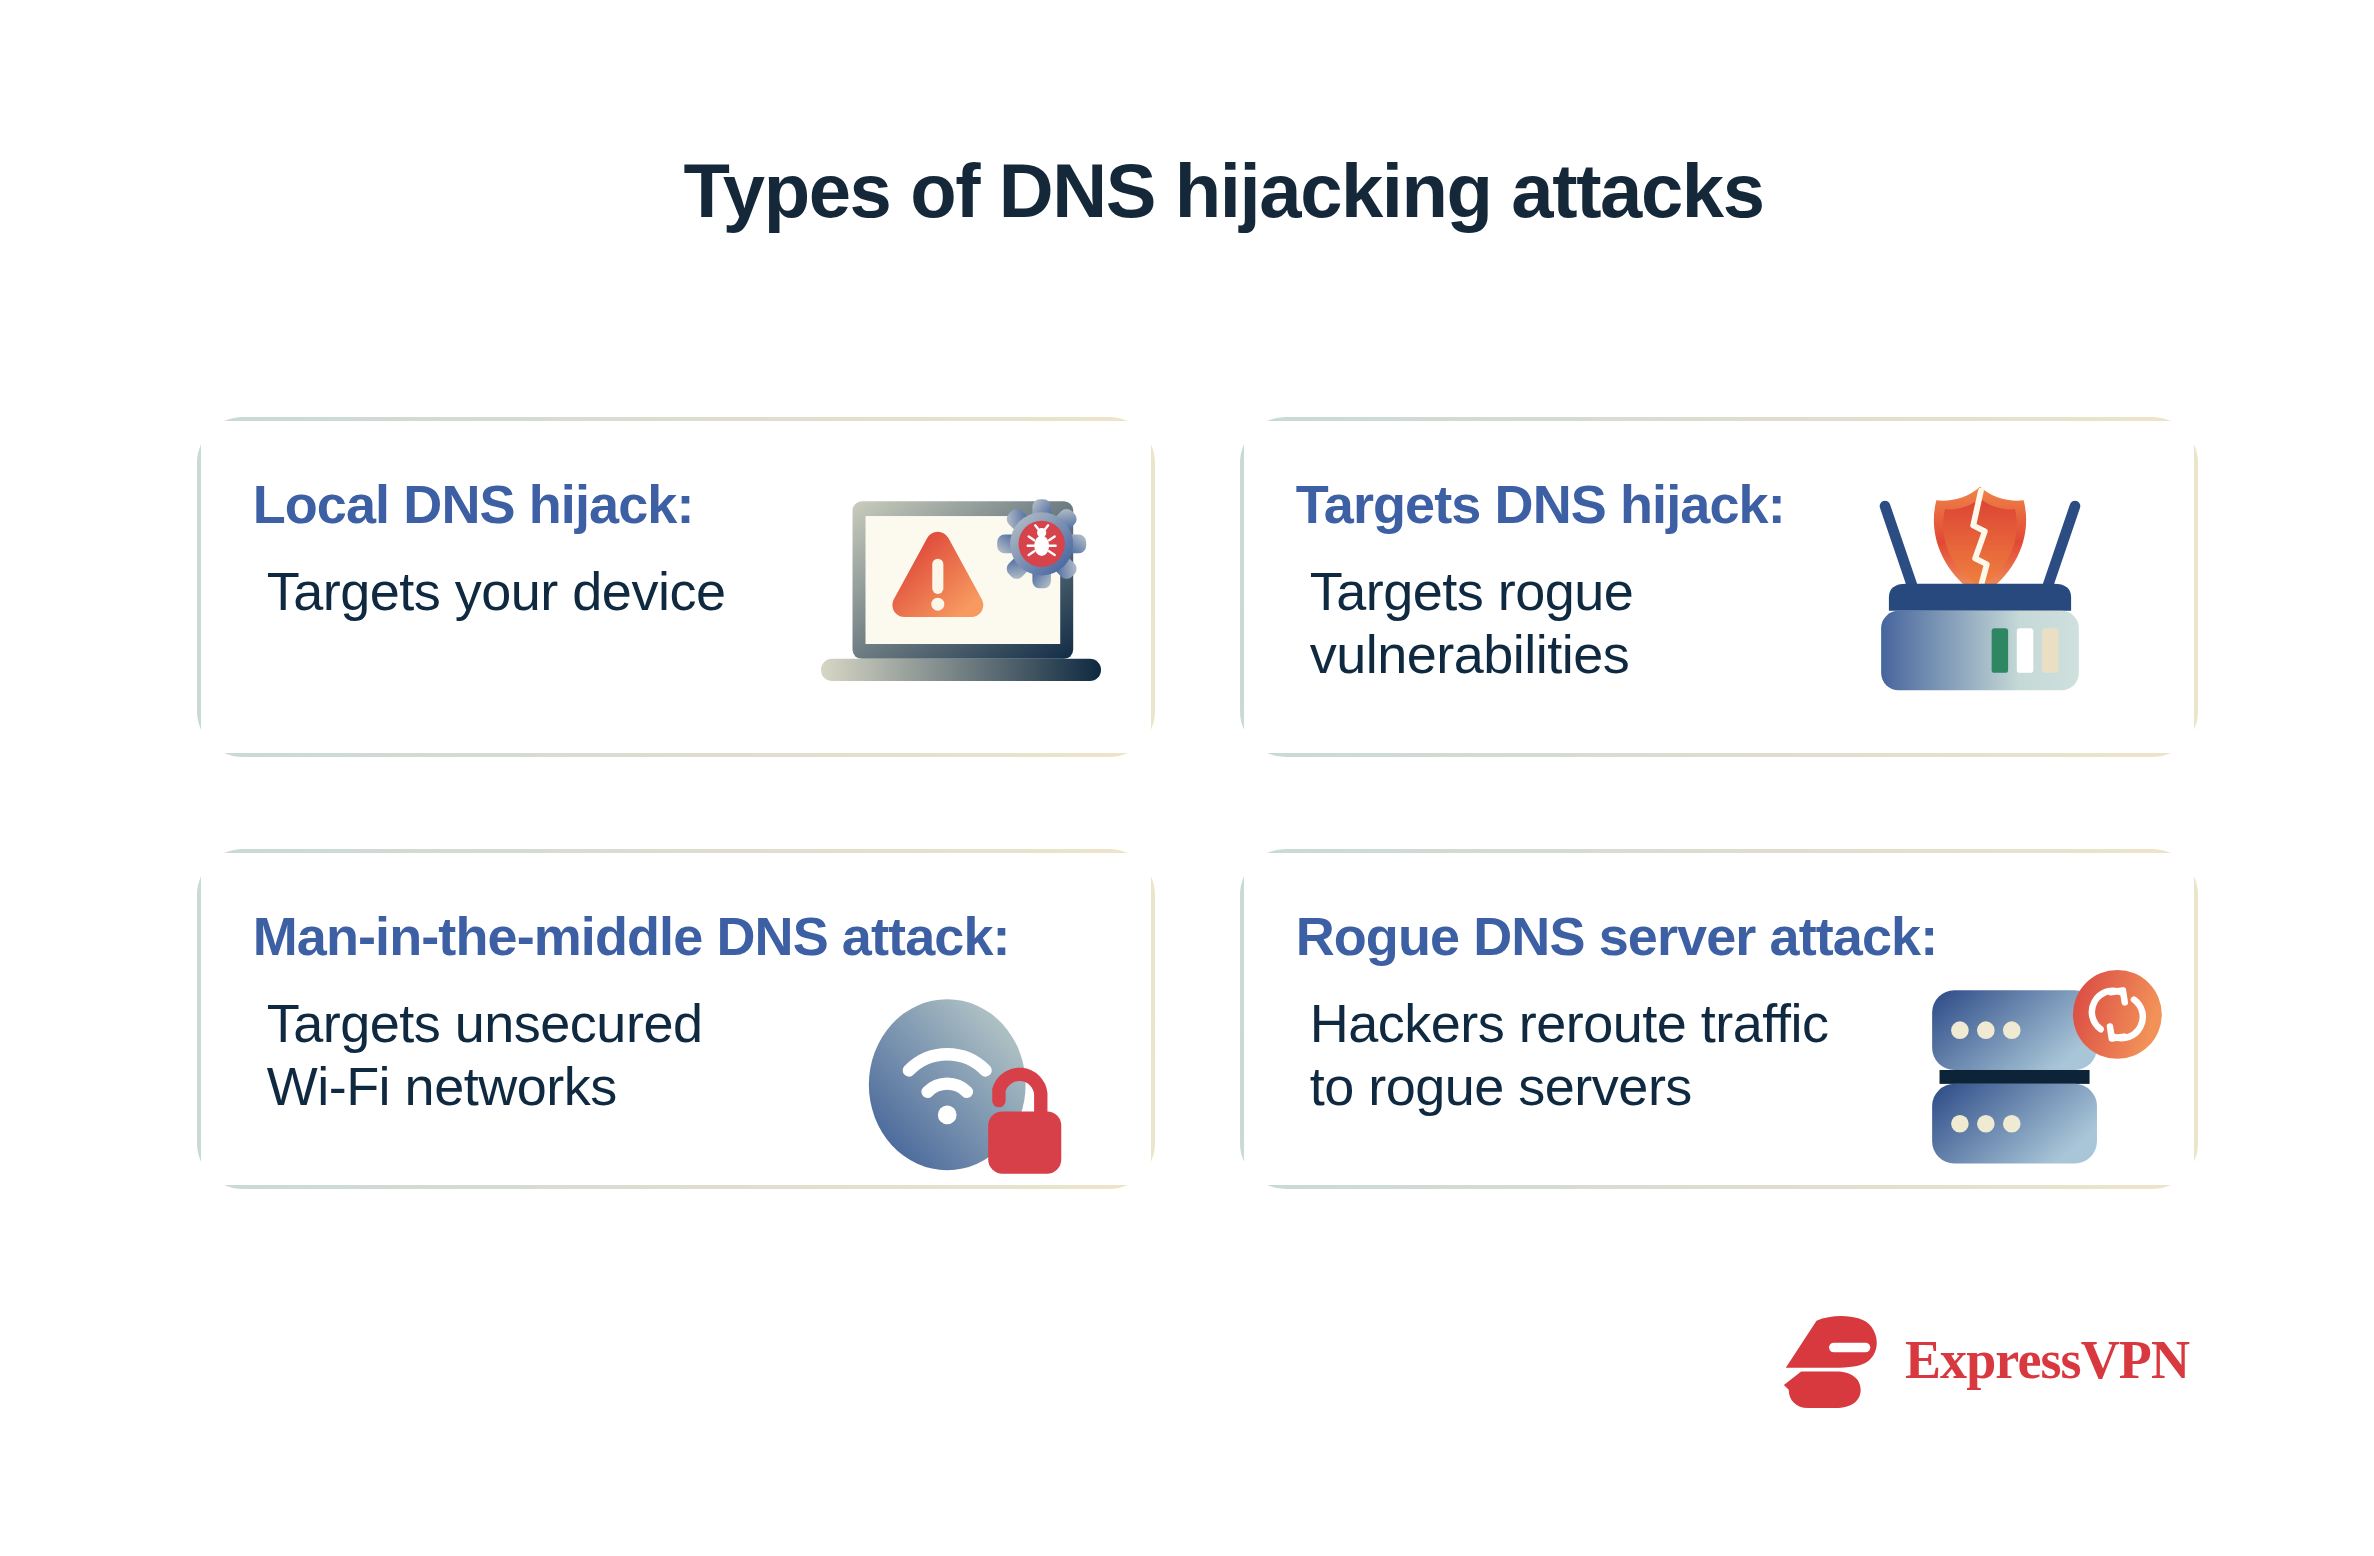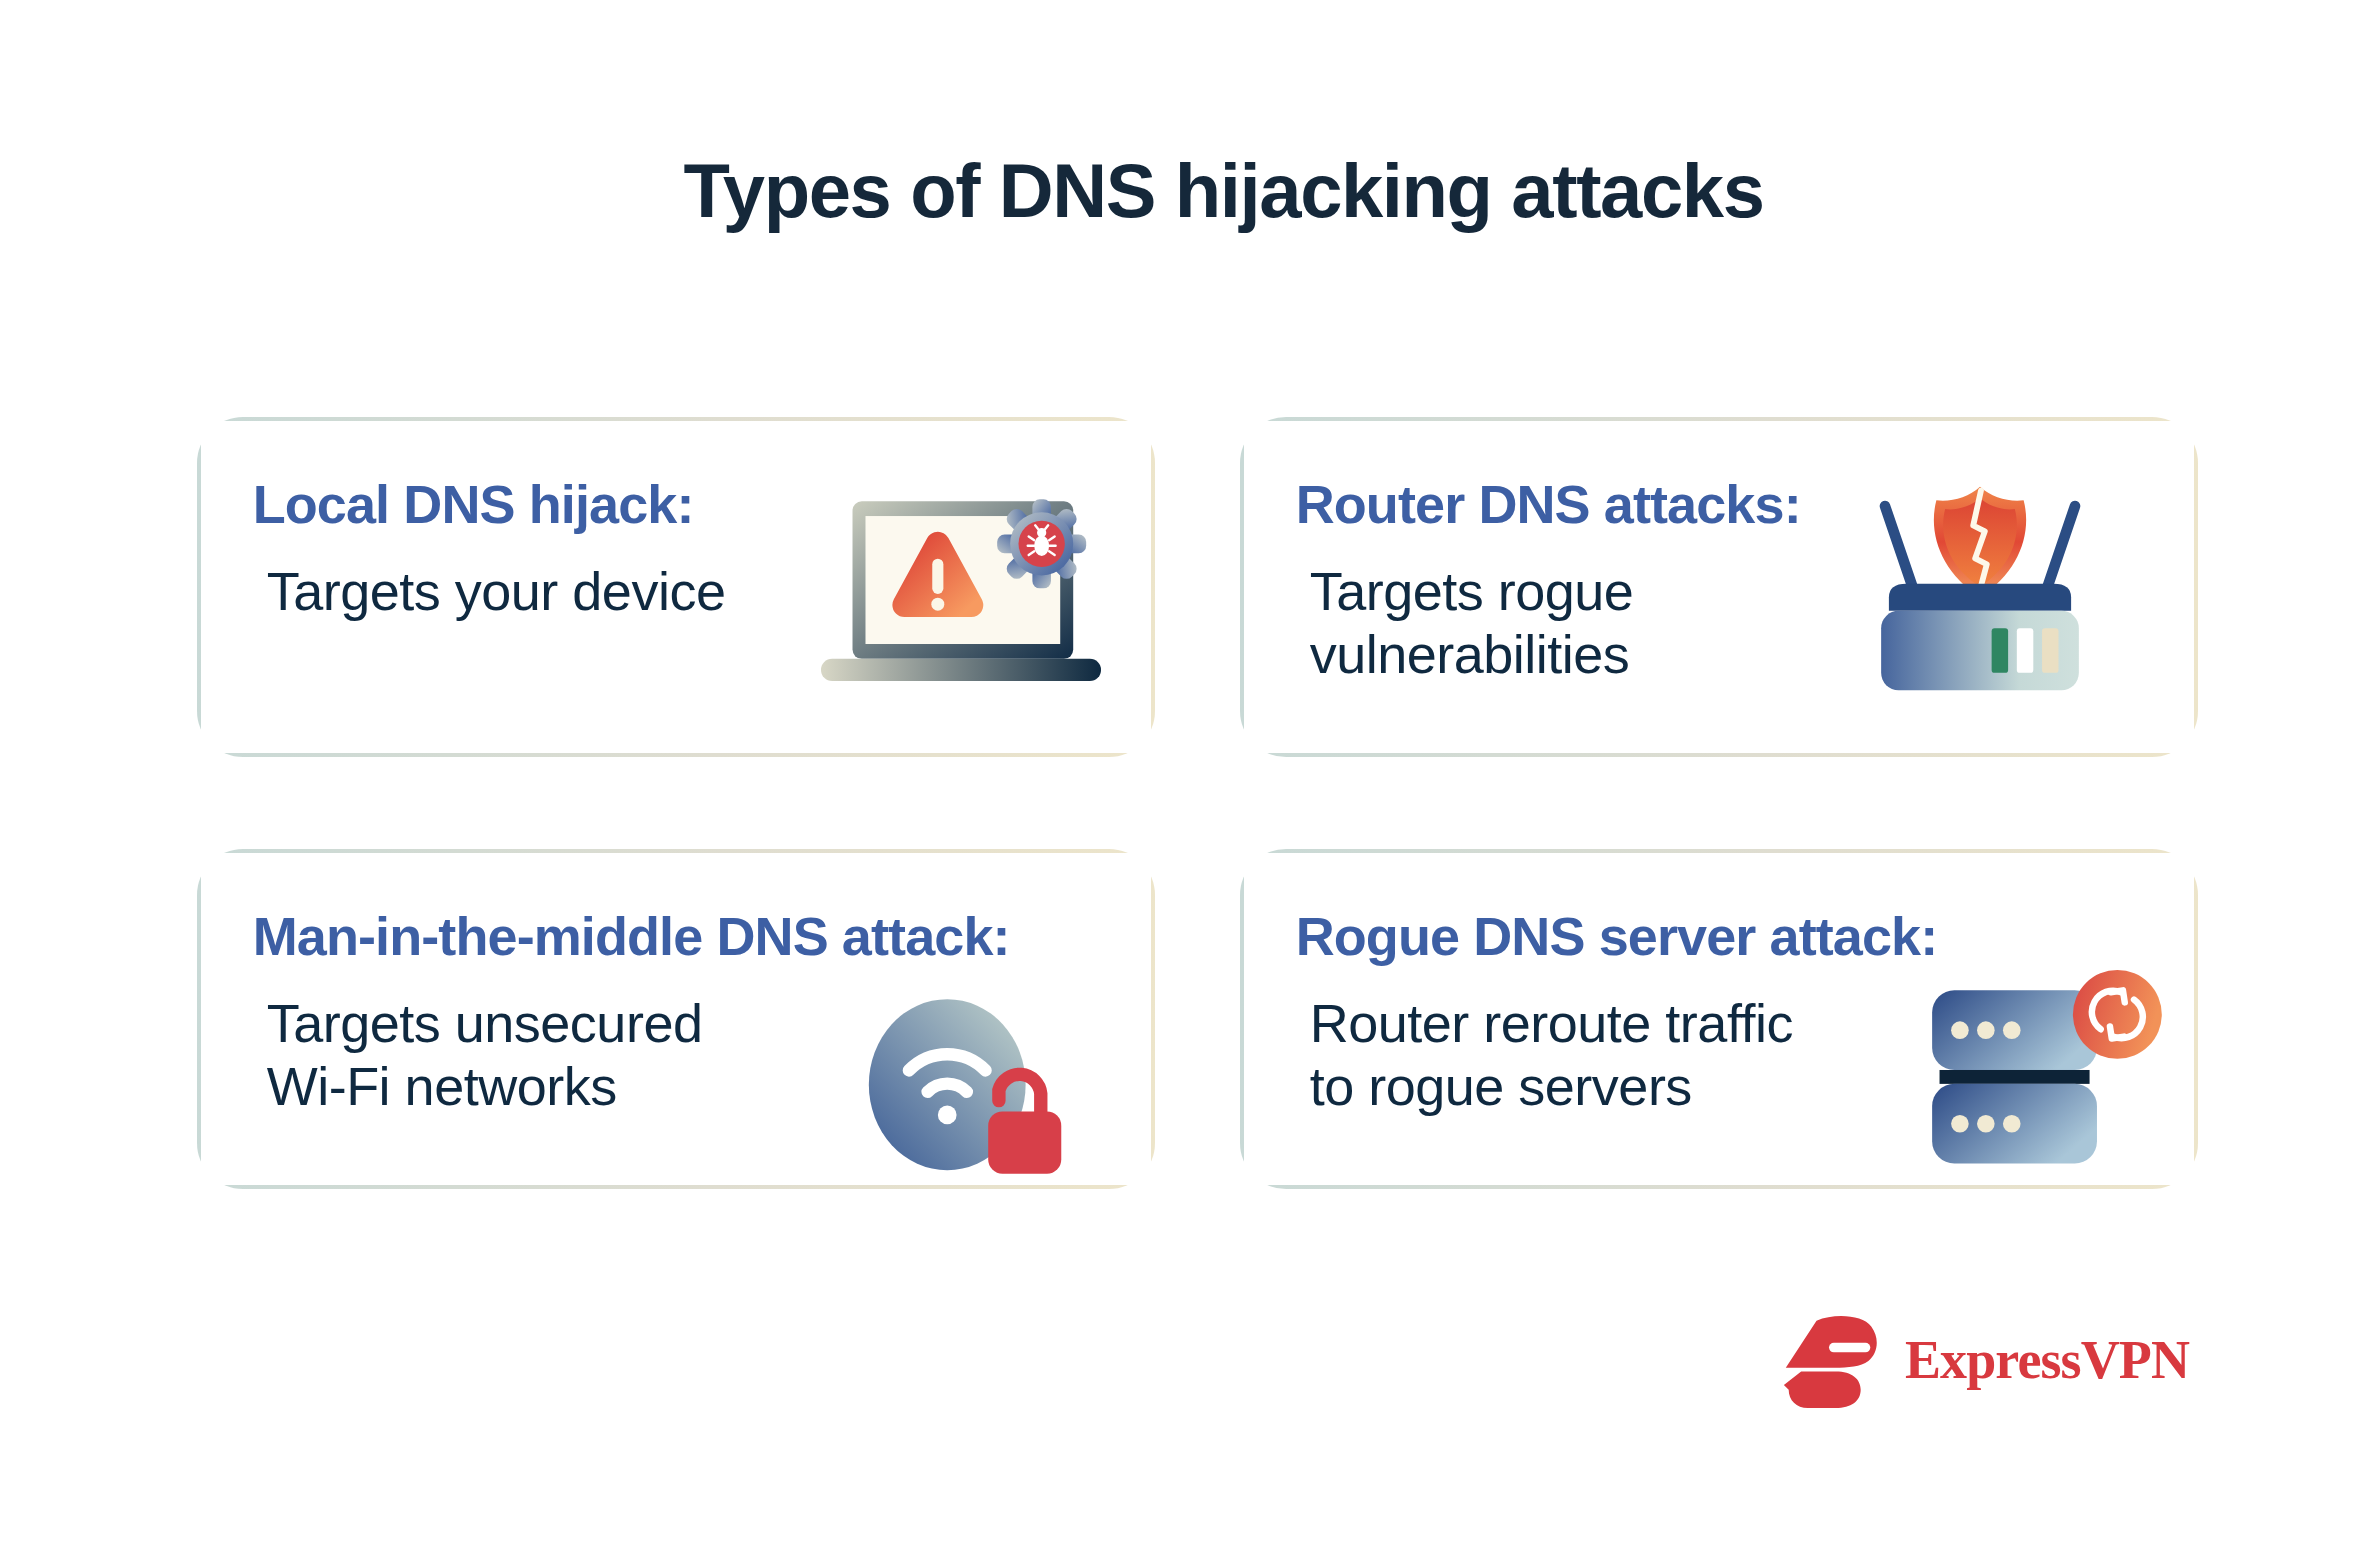--- a/index.html
+++ b/index.html
@@ -111,21 +111,21 @@
               <line x1="3" y1="-15" x2="7" y2="-20"></line>
             </g>
           </g>
         </g>
       </svg>
     </div>
   </div>
 
   <div class="card" id="card-router">
     <div class="card-inner">
-      <h2>Router DNS attacks:</h2>
+      <h2>Targets DNS hijack:</h2>
       <p>Targets rogue
 vulnerabilities</p>
       <svg class="icon" viewBox="0 0 260 230">
         <defs>
           <linearGradient id="shieldOut" x1="0" y1="0" x2="0" y2="1">
             <stop offset="0" stop-color="#f08549"></stop>
               <stop offset="0.5" stop-color="#e14835"></stop>
               <stop offset="1" stop-color="#f49a5e"></stop>
           </linearGradient>
           <linearGradient id="shieldIn" x1="0" y1="0" x2="0" y2="1">
@@ -176,21 +176,21 @@
           <path d="M18,-8 L18,-28 A 24,24 0 0 0 -29,-32 L -29,-20" fill="none" stroke="#d73f49" stroke-width="15" stroke-linecap="round"></path>
           <rect x="-41" y="-8" width="82" height="70" rx="16" fill="#d73f49"></rect>
         </g>
       </svg>
     </div>
   </div>
 
   <div class="card" id="card-rogue">
     <div class="card-inner">
       <h2>Rogue DNS server attack:</h2>
-      <p>Router reroute traffic
+      <p>Hackers reroute traffic
 to rogue servers</p>
       <svg class="icon" viewBox="0 0 280 230">
         <defs>
           <linearGradient id="srvGrad" x1="0" y1="0" x2="1" y2="0.55">
             <stop offset="0" stop-color="#2c4a86"></stop>
               <stop offset="1" stop-color="#a9c6d8"></stop>
           </linearGradient>
           <linearGradient id="badgeGrad" x1="0" y1="0" x2="1" y2="0.3">
             <stop offset="0" stop-color="#d94643"></stop>
               <stop offset="1" stop-color="#f29258"></stop>

